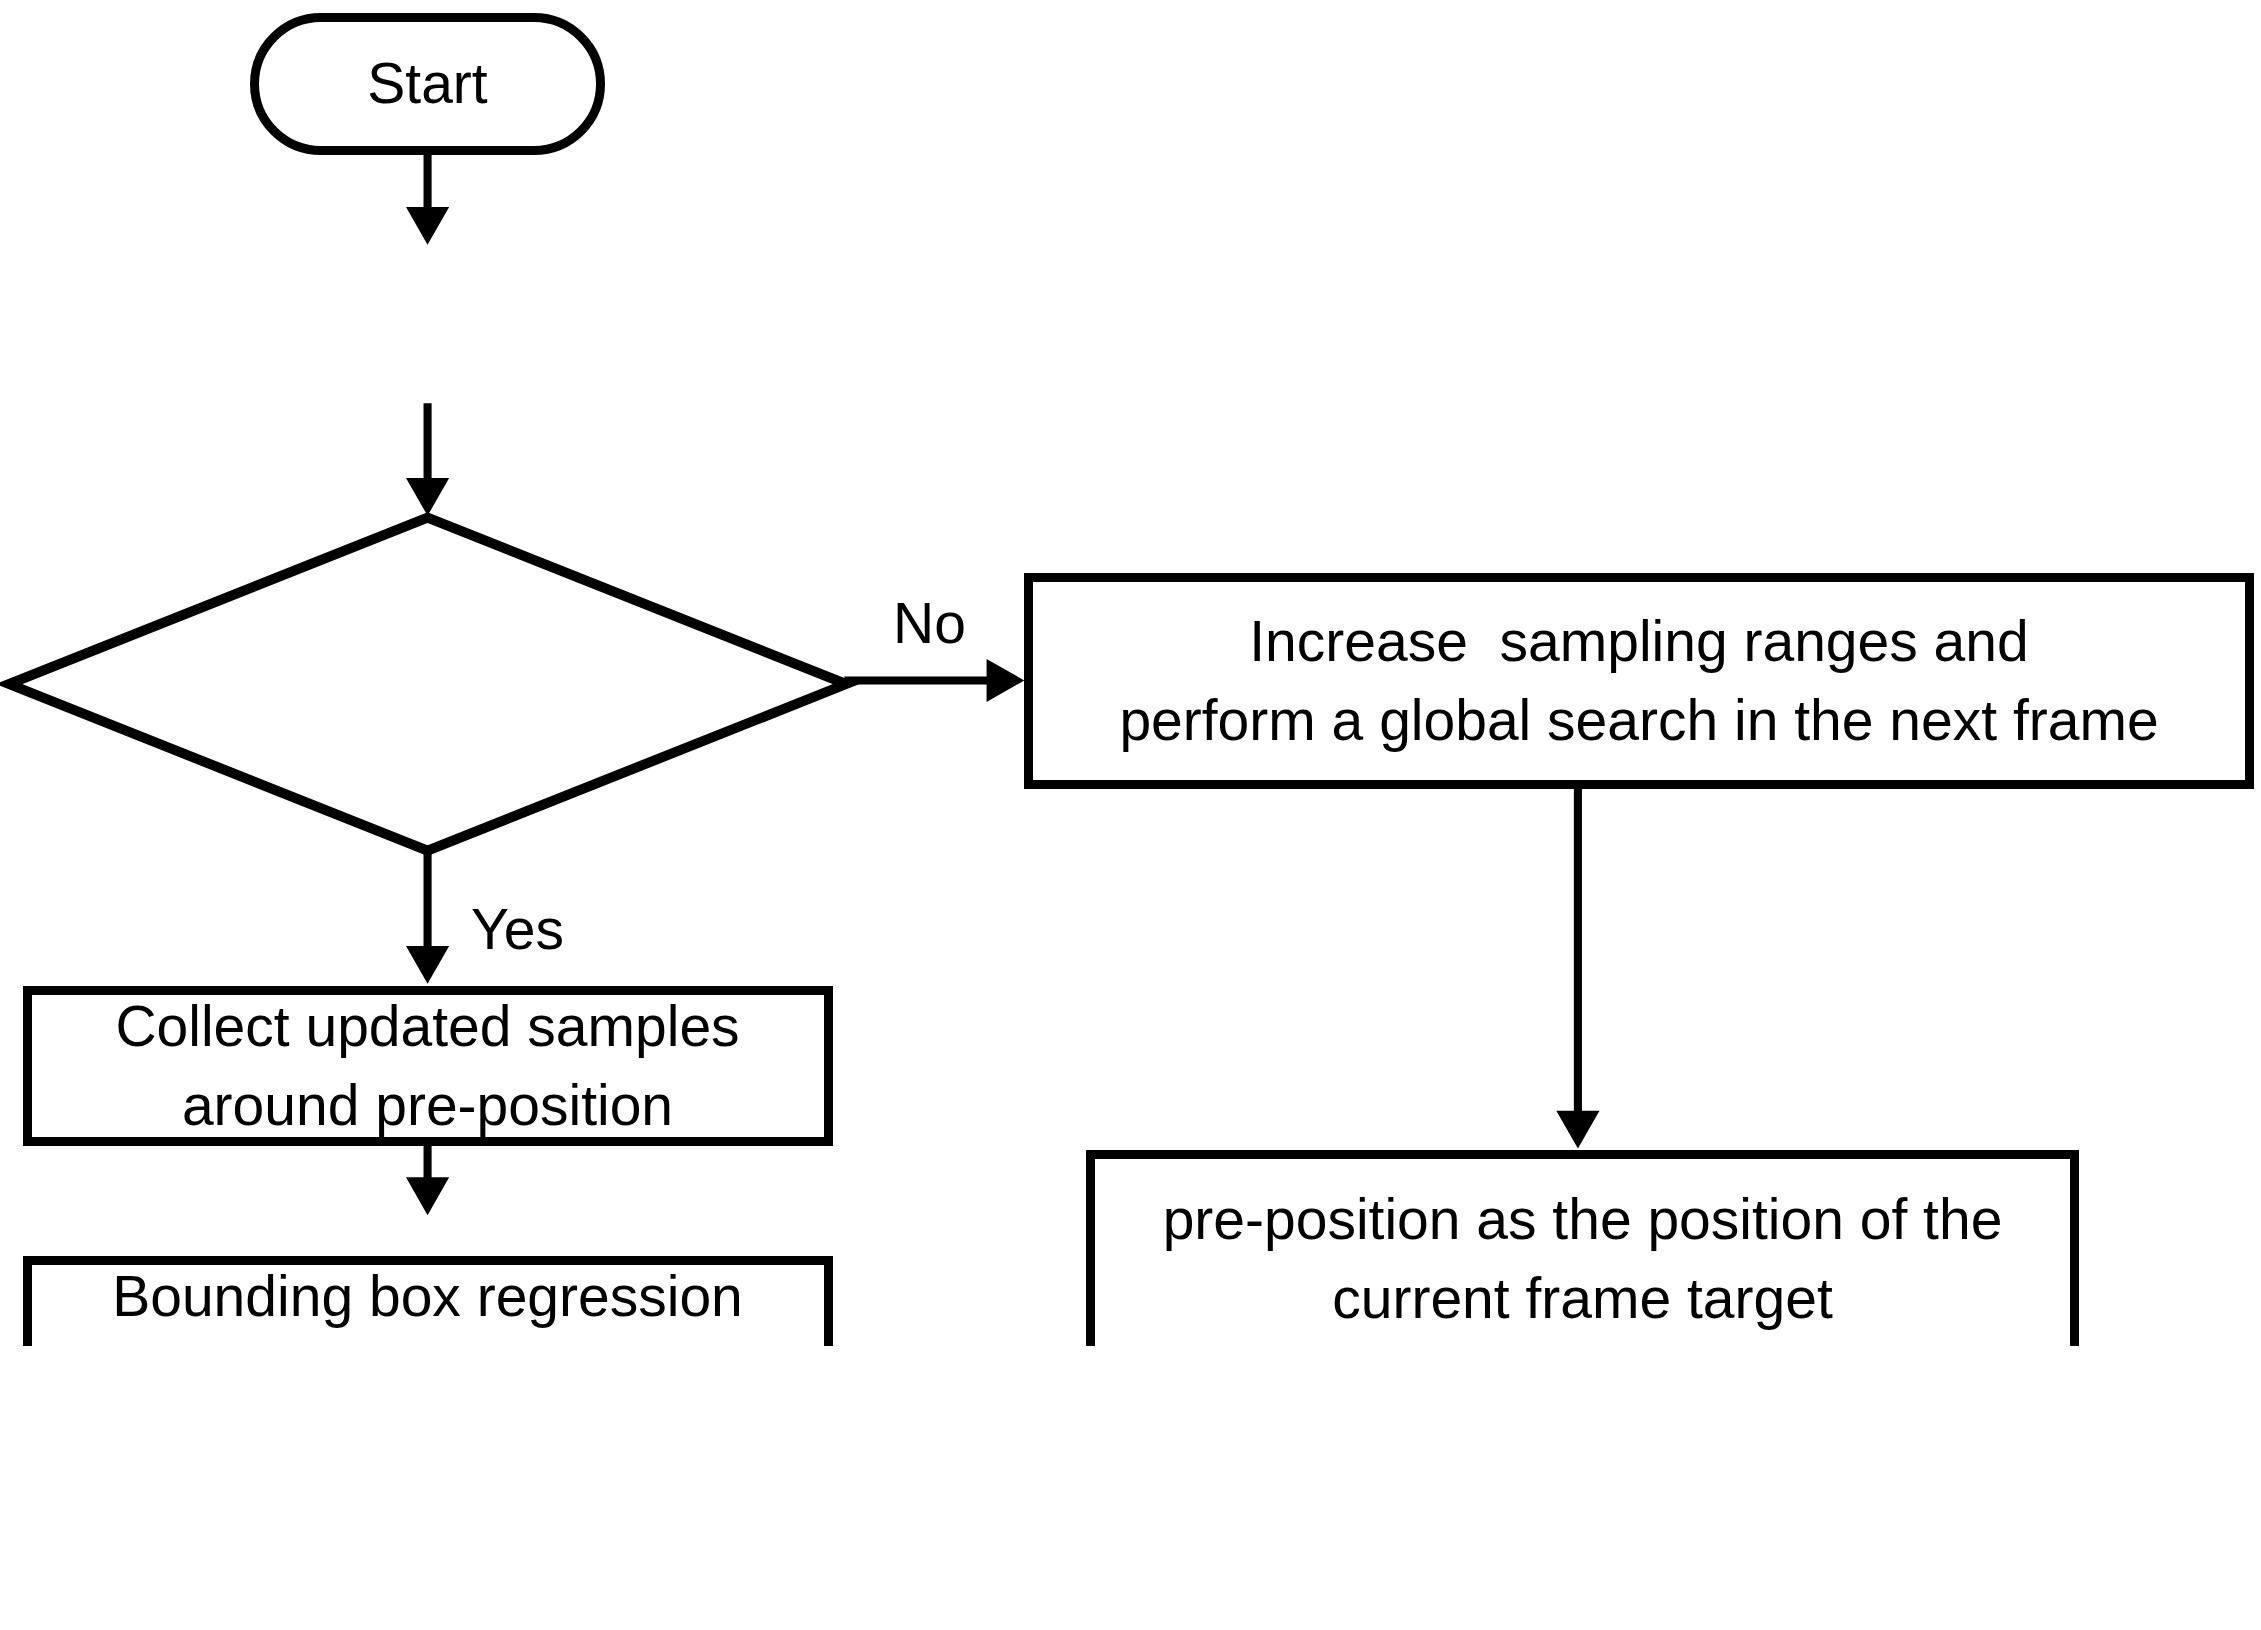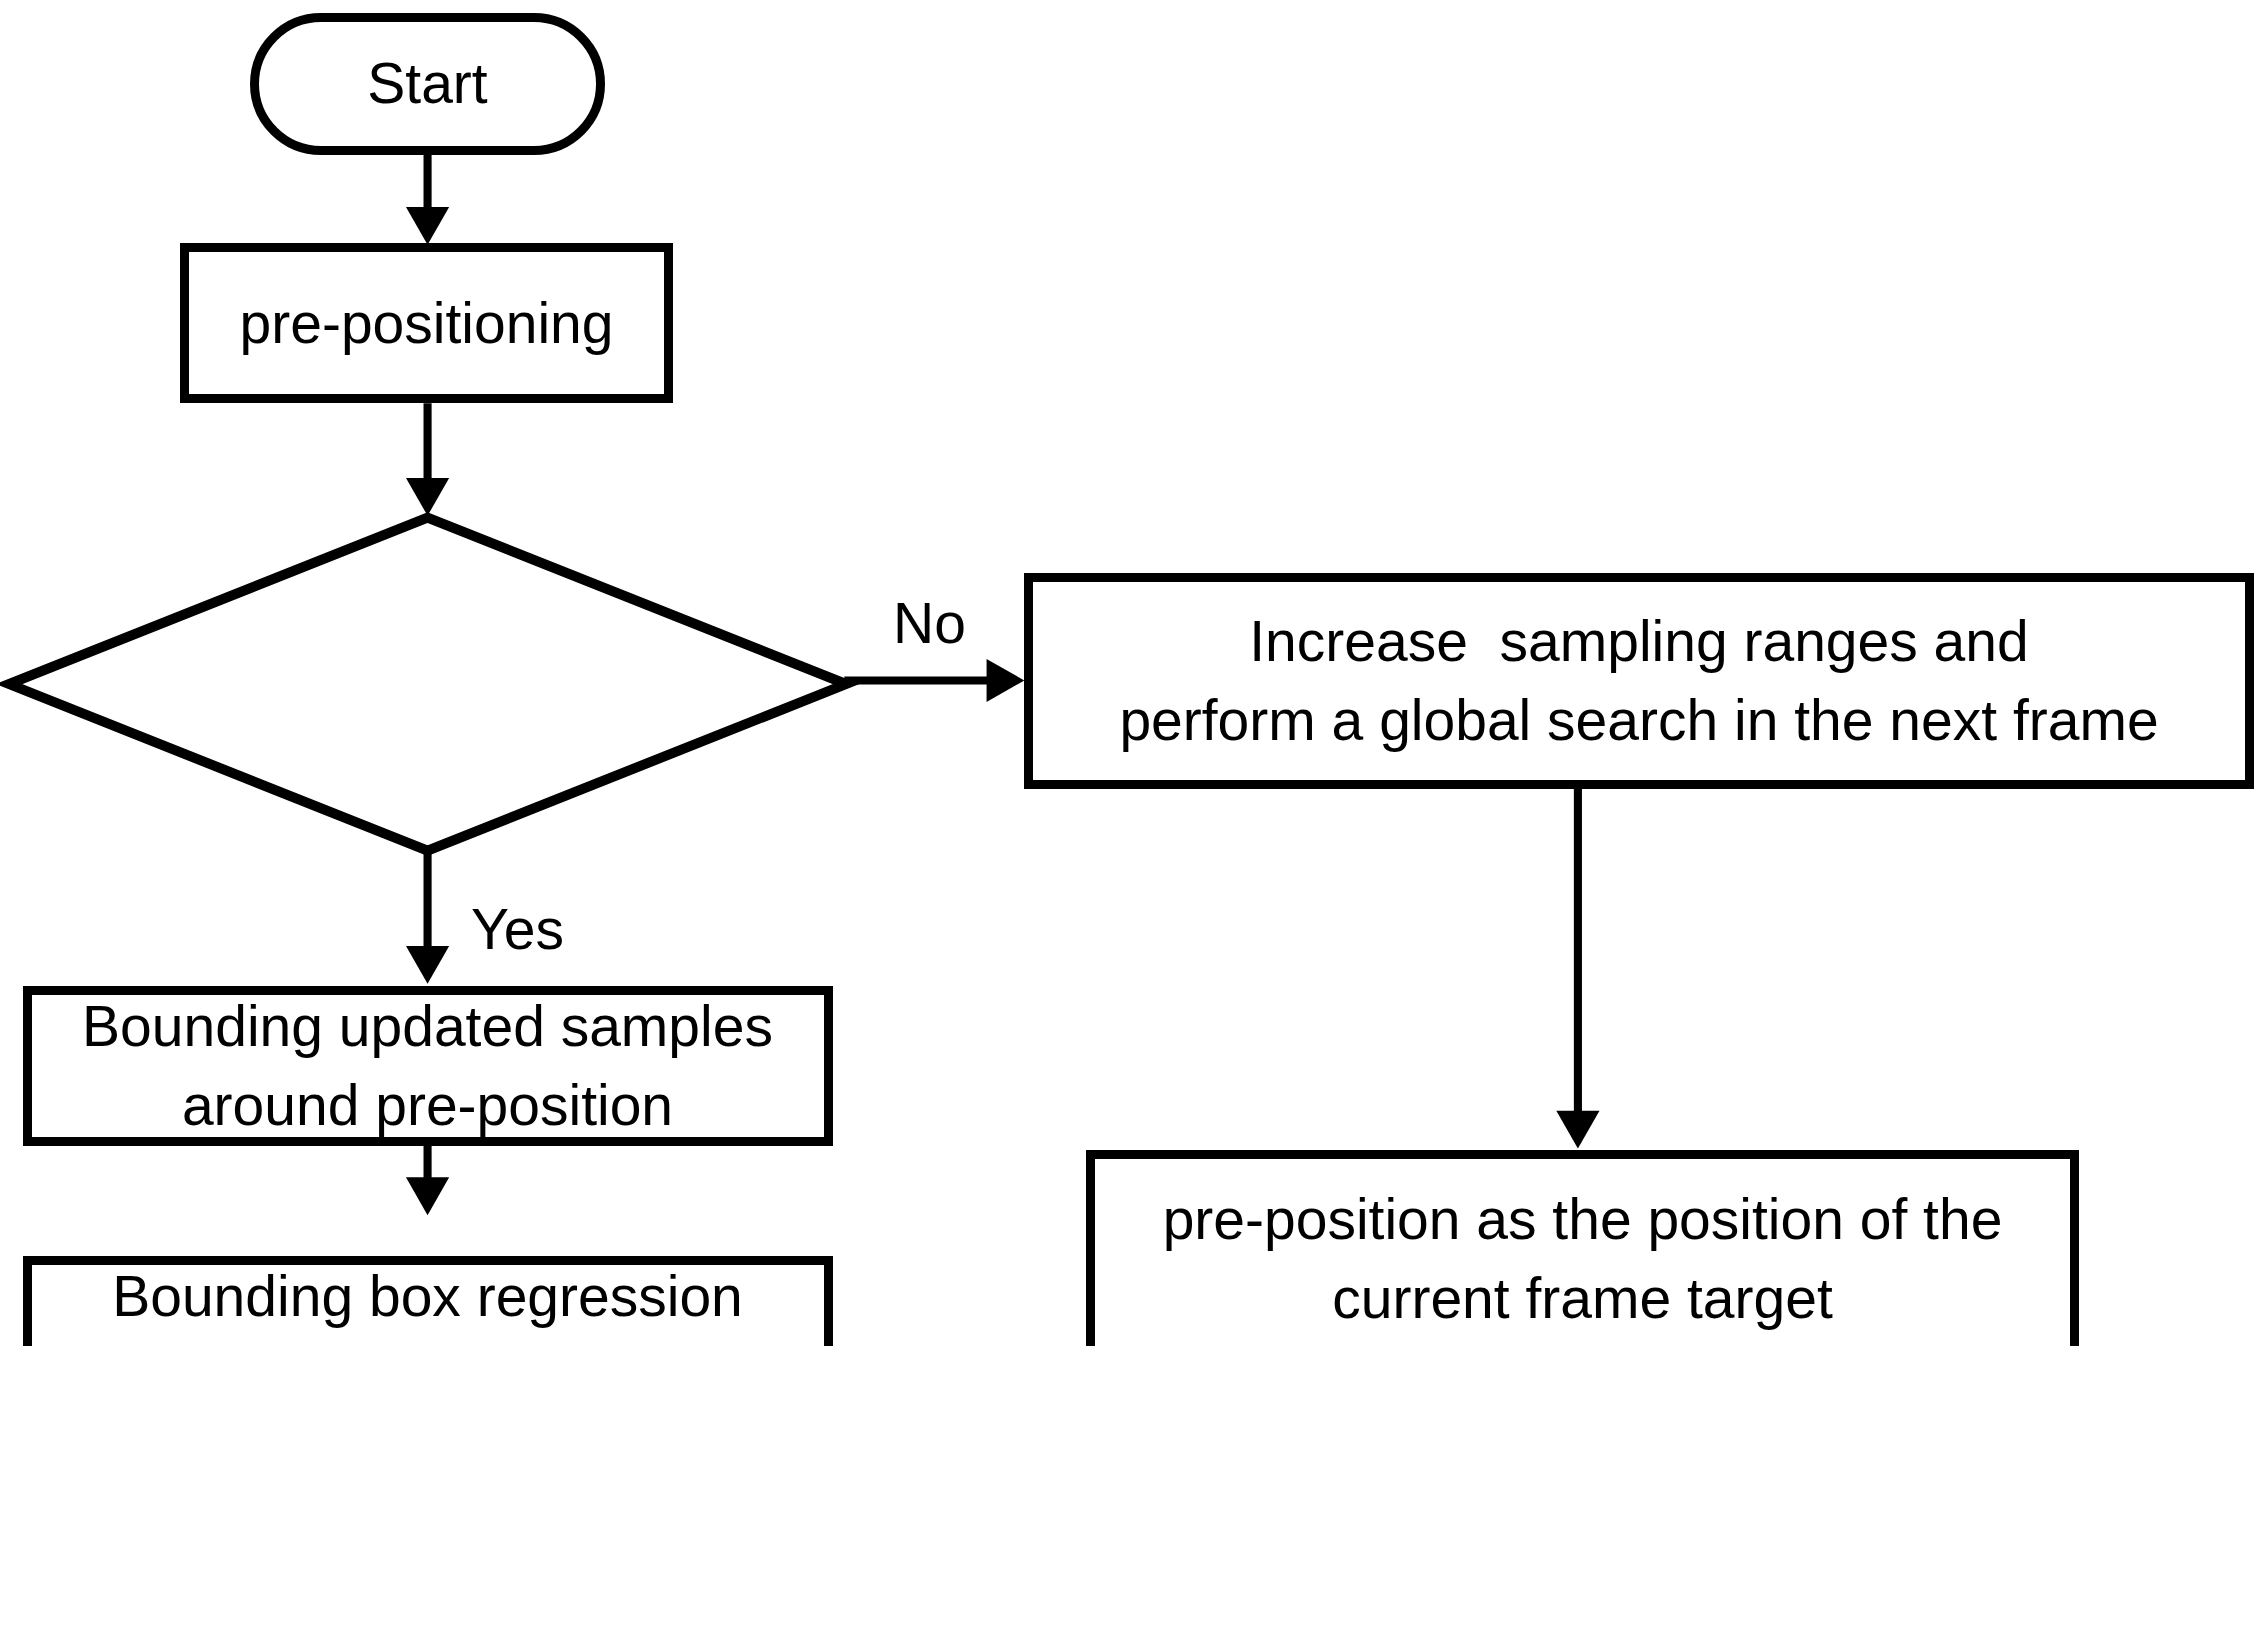--- a/index.html
+++ b/index.html
@@ -127,32 +127,29 @@
     <g>
       <polyline points="1753,1518 1753,1723 701,1723" fill="none" stroke="#000000" stroke-width="9"></polyline>
       <polygon points="699,1699 699,1747 657,1723" fill="#000000"></polygon>
     </g>
   </svg>
 
   <div class="node terminator" id="node-start">
     <span class="node-label">Start</span>
   </div>
 
-  <div class="node" id="node-prepos">
-    <span class="node-label">pre-positioning</span>
-  </div>
 
 
   <div class="node" id="node-increase">
     <span class="node-label">Increase  sampling ranges and
 perform a global search in the next frame</span>
   </div>
 
   <div class="node" id="node-collect">
-    <span class="node-label">Bounding updated samples
+    <span class="node-label">Collect updated samples
 around pre-position</span>
   </div>
 
   <div class="node" id="node-bbox">
     <span class="node-label">Bounding box regression
 with regressors model</span>
   </div>
 
   <div class="node" id="node-target">
     <span class="node-label">pre-position as the position of the

